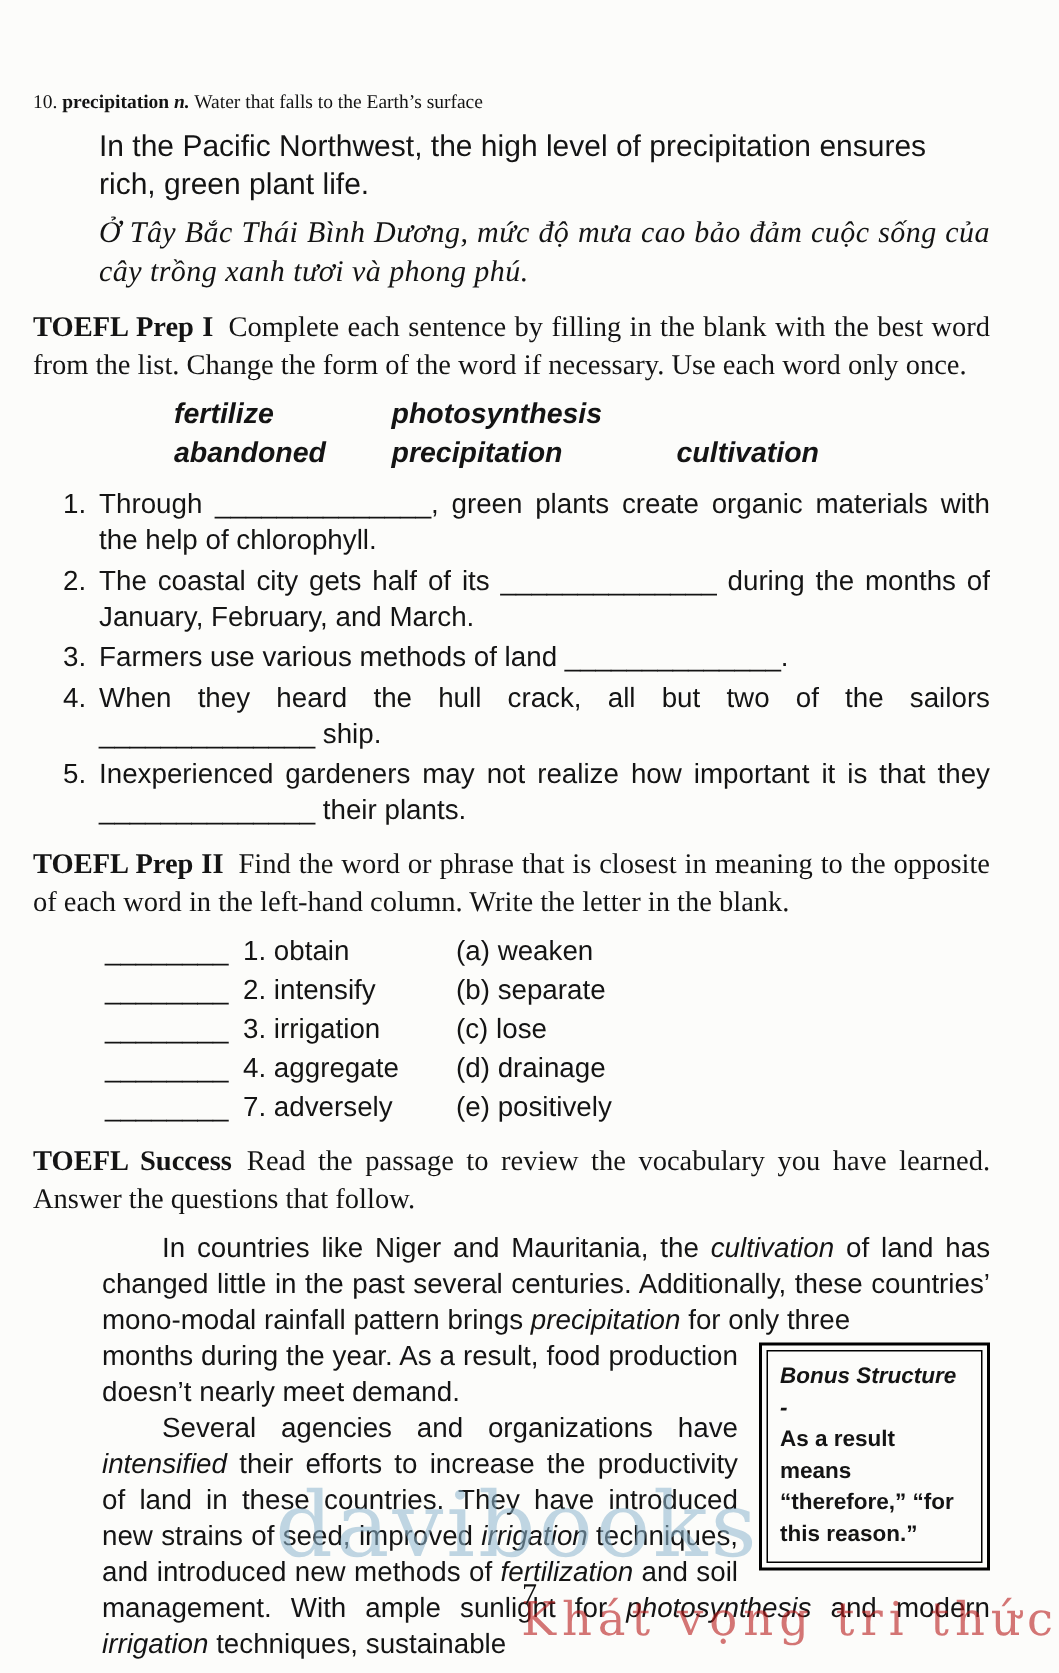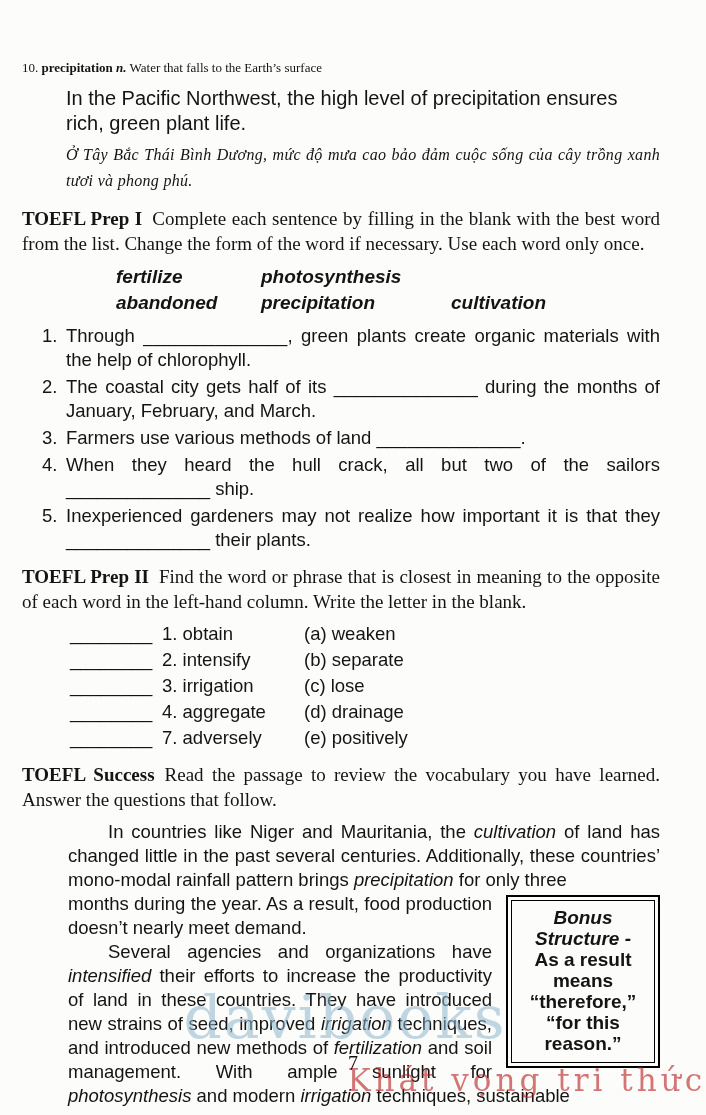--- a/index.html
+++ b/index.html
@@ -18,21 +18,21 @@
   .entry-line {
     font-family: "Liberation Serif", serif;
     font-size: 13px; line-height: 24px; margin: 0 0 6px 0;
   }
   .entry-line .hw { font-weight: bold; }
   .entry-line .pos { font-weight: bold; font-style: italic; }
   .entry-examples { margin-left: 44px; }
   .example-en { font-size: 20px; line-height: 25px; margin: 0 0 6px 0; }
   .example-vi {
     font-family: "Liberation Serif", serif; font-style: italic;
-    font-size: 16px; line-height: 26px; margin: 0 0 10px 0;
+    font-size: 20px; line-height: 26px; margin: 0 0 10px 0;
     text-align: justify; letter-spacing: .3px;
   }
 
   
   .section-head {
     font-family: "Liberation Serif", serif;
     font-size: 19px; line-height: 25px;
     text-align: justify;
     margin: 12px 0 8px 0;
   }
@@ -73,22 +73,22 @@
   .bonus-box {
     float: right; width: 154px;
     border: 2px solid #000;
     padding: 3px;
     margin: 3px 0 4px 14px;
     background: #fcfcfa;
   }
   .bonus-inner {
     border: 1.5px solid #000;
     padding: 6px 8px 8px 8px;
-    font-size: 19px; line-height: 21px;
-    font-weight: bold; text-align: center;
+    font-size: 15px; line-height: 21px;
+    font-weight: bold; text-align: left;
   }
   .bonus-title { font-style: italic; display: block; }
 
   
   .page-number {
     position: absolute; left: 0; right: 0; top: 1052px;
     text-align: center;
     font-family: "Liberation Serif", serif;
     font-size: 20px; color: #111;
     z-index: 3;

